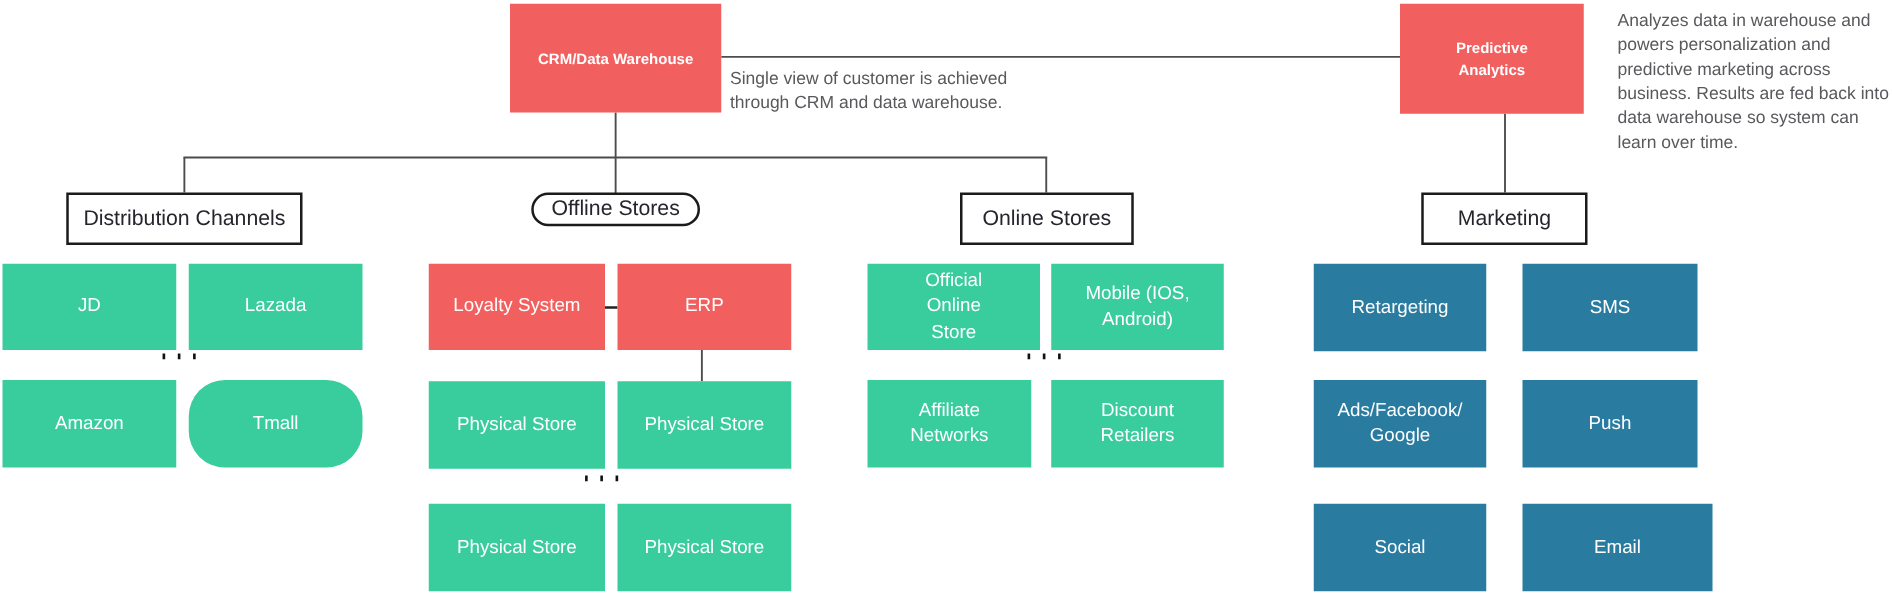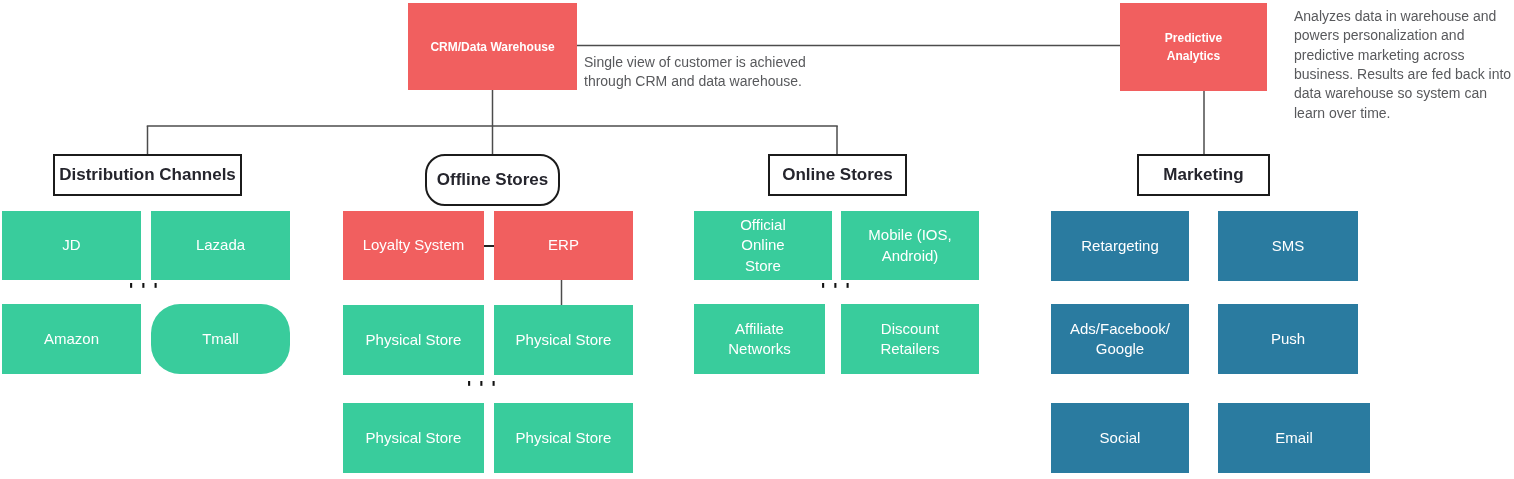--- a/index.html
+++ b/index.html
@@ -26,21 +26,20 @@
   }
   .red   { background: #F15F5F; }
   .green { background: #39CC9C; }
   .blue  { background: #2A7BA0; }
   .root  { font-weight: bold; font-size: 12px; line-height: 1.5; }
   .titlebox {
     background: #ffffff;
     border: 2px solid #1b1b1b;
     color: #25252d;
     font-size: 17px;
-    font-weight: bold;
   }
   .pad-narrow { padding: 0 28px; }
   .pad-mid    { padding: 0 18px; }
   .note {
     position: absolute;
     z-index: 1;
     color: #58595c;
     font-size: 14px;
     line-height: 1.38;
     text-align: left;
@@ -77,21 +76,21 @@
   <div class="node red root" style="left:408px; top:3px; width:169px; height:87px;">CRM/Data Warehouse</div>
 
   <div class="node red root" style="left:1120px; top:3px; width:147px; height:88px; padding:0 18px;">Predictive Analytics</div>
 
   <div class="note" style="left:584px; top:53px; width:258px;">Single view of customer is achieved through CRM and data warehouse.</div>
 
   <div class="note" style="left:1294px; top:7px; width:220px;">Analyzes data in warehouse and powers personalization and predictive marketing across business. Results are fed back into data warehouse so system can learn over time.</div>
 
   <div class="node titlebox" style="left:53px; top:154px; width:189px; height:42px;">Distribution Channels</div>
 
-  <div class="node titlebox" style="left:425px; top:154px; width:135px; height:52px;border-radius:20px;">Offline Stores</div>
+  <div class="node titlebox" style="left:425px; top:154px; width:135px; height:27px;border-radius:20px;">Offline Stores</div>
 
   <div class="node titlebox" style="left:768px; top:154px; width:139px; height:42px;">Online Stores</div>
 
   <div class="node titlebox" style="left:1137px; top:154px; width:133px; height:42px;">Marketing</div>
 
   <div class="node green" style="left:2px; top:211px; width:139px; height:69px;">JD</div>
   <div class="node green" style="left:151px; top:211px; width:139px; height:69px;">Lazada</div>
   <div class="more" style="left:126px; top:280px;">'''</div>
   <div class="node green" style="left:2px; top:304px; width:139px; height:70px;">Amazon</div>
   <div class="node green" style="left:151px; top:304px; width:139px; height:70px;border-radius:29px;">Tmall</div>

